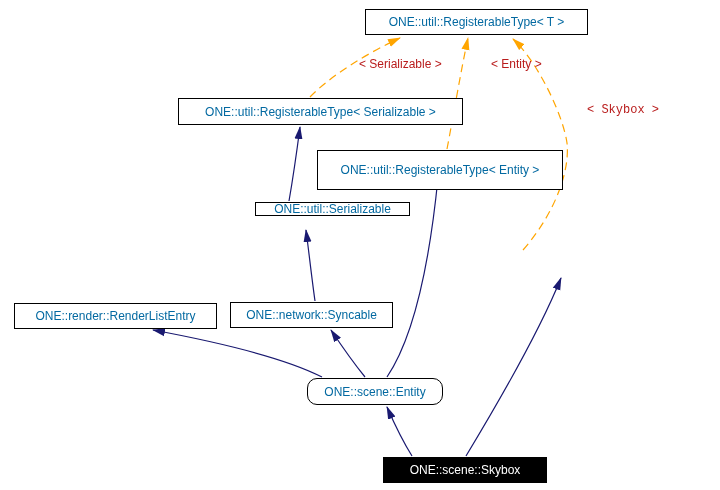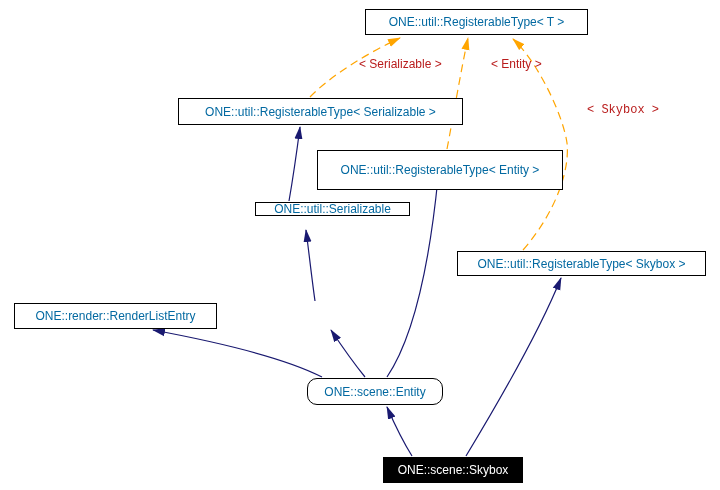--- a/index.html
+++ b/index.html
@@ -77,28 +77,28 @@
   </svg>
 
   <div class="node" style="left:365px; top:9px;  width:223px; height:26px;">ONE::util::RegisterableType&lt; T &gt;</div>
 
   <div class="node" style="left:158px; top:98px; width:285px; height:27px;margin-left:20px;">ONE::util::RegisterableType&lt; Serializable &gt;</div>
 
   <div class="node" style="left:317px; top:150px; width:246px; height:40px;">ONE::util::RegisterableType&lt; Entity &gt;</div>
 
   <div class="node" style="left:227px; top:202px; width:155px; height:14px;margin-left:28px;">ONE::util::Serializable</div>
 
-  <div class="node" style="left:457px; top:251px; width:249px; height:25px;">ONE::util::RegisterableType&lt; Skybox &gt;</div>
 
   <div class="node" style="left:14px;  top:303px; width:203px; height:26px;">ONE::render::RenderListEntry</div>
 
+  <div class="node" style="left:230px; top:302px; width:163px; height:26px;">ONE::network::Syncable</div>
 
   <div class="node" style="left:307px; top:378px; width:136px; height:27px;border-radius:10px;">ONE::scene::Entity</div>
 
-  <div class="node highlight" style="left:383px; top:457px; width:140px; height:26px;text-align:right;">ONE::scene::Skybox</div>
+  <div class="node highlight" style="left:383px; top:457px; width:164px; height:26px;text-align:right;">ONE::scene::Skybox</div>
 
   <div class="edge-label" style="left:359px; top:57px;">&lt; Serializable &gt;</div>
 
   <div class="edge-label" style="left:491px; top:57px;">&lt; Entity &gt;</div>
 
   <div class="edge-label" style="left:587px; top:103px;font-family:Liberation Mono, monospace;">&lt; Skybox &gt;</div>
 
 </div>
 
 </body></html>

